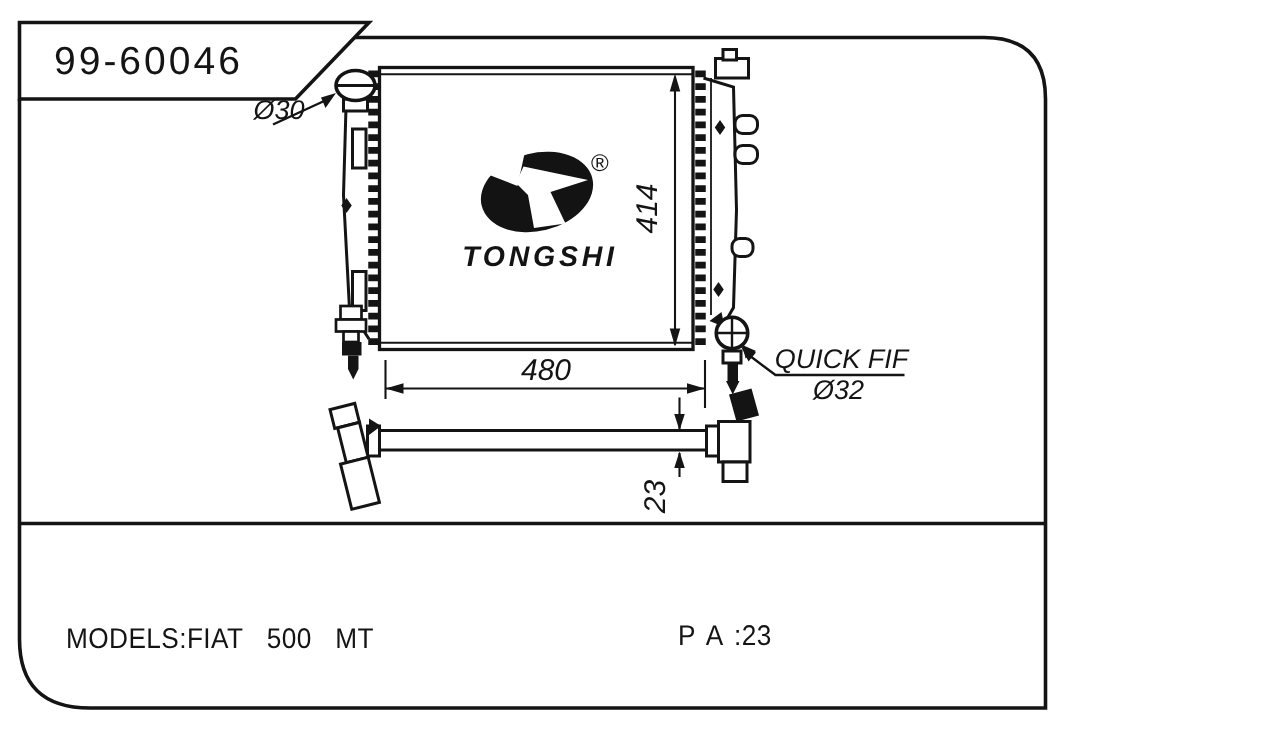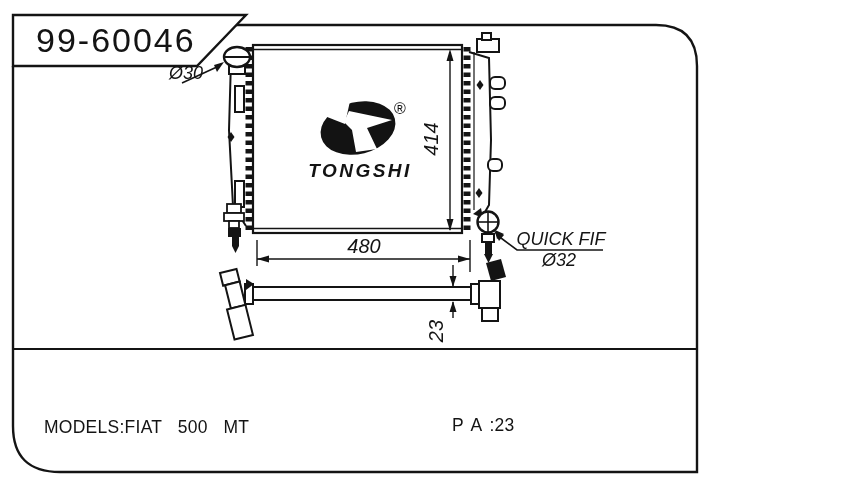--- a/index.html
+++ b/index.html
@@ -3,21 +3,21 @@
 <meta charset="utf-8">
 <style>
   html,body{margin:0;padding:0;}
   body{
     width:845px;height:487px;background:#ffffff;position:relative;overflow:hidden;
     font-family:"Liberation Sans",sans-serif;color:#141414;
   }
   #drawing-svg{position:absolute;left:0;top:0;}
   .partnum{
     position:absolute;left:36px;top:17px;width:200px;height:46px;
-    font-size:34px;letter-spacing:2px;font-weight:500;color:#141414;
+    font-size:26px;letter-spacing:2px;font-weight:500;color:#141414;
     display:flex;align-items:center;
   }
   .specs{
     position:absolute;white-space:pre;font-size:19px;line-height:25px;
     letter-spacing:0.3px;word-spacing:3px;color:#141414;
     transform:scaleX(0.92);transform-origin:left top;
   }
   .specs-left{left:44px;top:364px;}
   .specs-right{left:452px;top:362px;}
   .dim-text{font-style:italic;font-size:20px;fill:#141414;}

